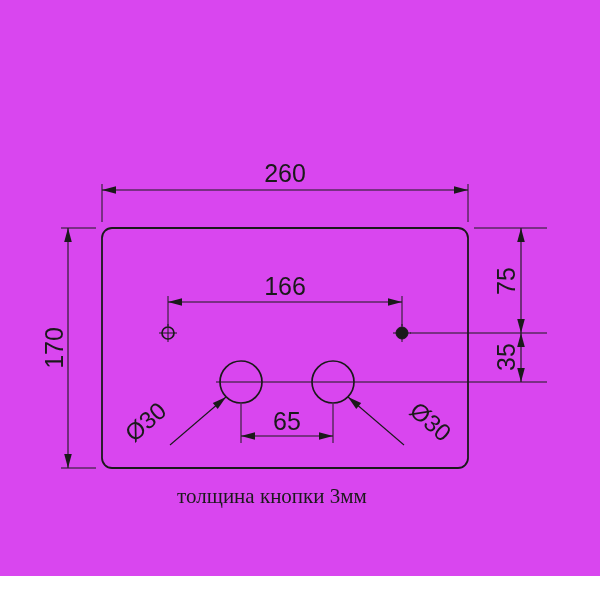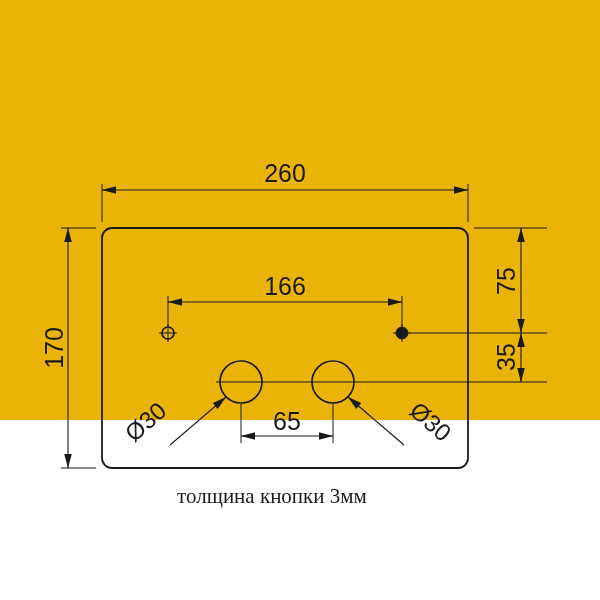--- a/index.html
+++ b/index.html
@@ -6,22 +6,22 @@
     margin: 0;
     padding: 0;
     background: #ffffff;
     width: 600px;
     height: 600px;
     overflow: hidden;
   }
   .canvas {
     position: relative;
     width: 600px;
-    height: 420px;
-    background: #eab308;
+    height: 576px;
+    background: #d946ef;
   }
   svg { display: block; }
   .obj   { stroke: #1a1a1a; stroke-width: 1.7; fill: none; }
   .plate { stroke: #1a1a1a; stroke-width: 1.8; fill: none; }
   .dim   { stroke: #1a1a1a; stroke-width: 1.1; fill: none; }
   .ext   { stroke: #1a1a1a; stroke-width: 1;   fill: none; }
   .cross { stroke: #1a1a1a; stroke-width: 1;   fill: none; }
   .arrow { fill: #1a1a1a; stroke: none; }
   .holefill { fill: #1a1a1a; stroke: #1a1a1a; stroke-width: 1; }
   .dimtext {

